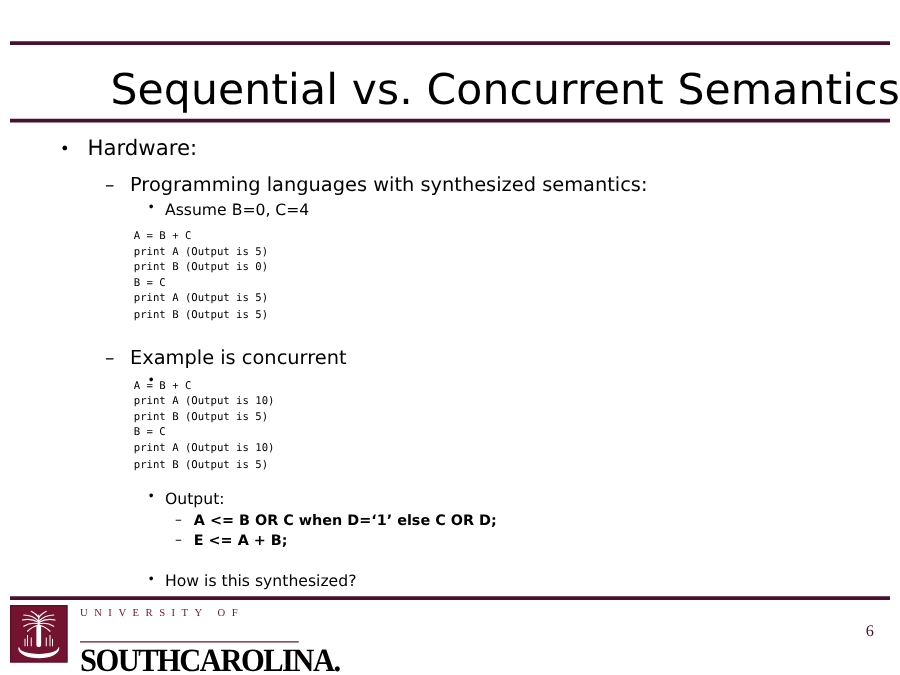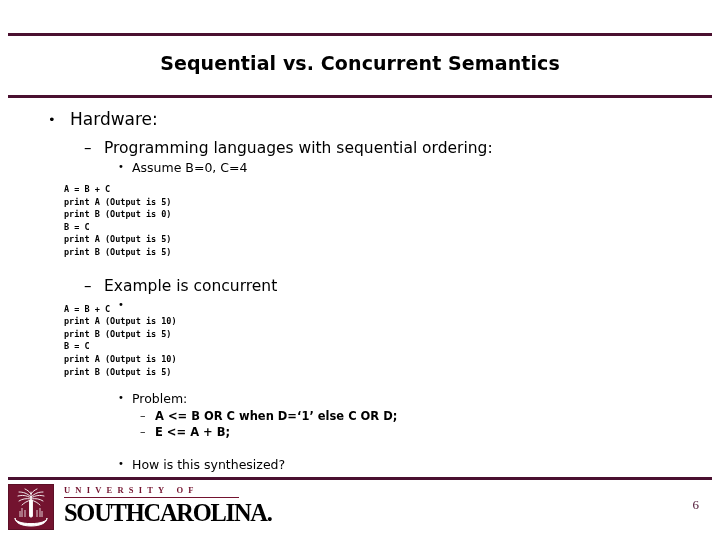--- a/index.html
+++ b/index.html
@@ -34,23 +34,23 @@
   .rule-top    { top: 33px;  height: 3px; }
   .rule-title  { top: 95px;  height: 3px; }
   .rule-footer { top: 477px; height: 3px; }
 
   
   .title {
     position: absolute;
     left: 0;
     top: 52px;
     width: 720px;
-    text-align: center;
-    font-size: 19px;
-    font-weight: 700;
+    text-align: right;
+    font-size: 34px;
+    font-weight: 400;
     letter-spacing: 0.1px;
     color: #000000;
     white-space: nowrap;
   }
 
   
   .body {
     position: absolute;
     left: 0;
     top: 108px;
@@ -116,25 +116,25 @@
   .lvl4 .bullet {
     position: absolute;
     left: 0;
     top: 0;
     font-weight: normal;
     font-size: 11px;
   }
 
   
   .code {
-    margin-left: 64px;
+    margin-left: 107px;
     font-family: "DejaVu Sans Mono", monospace;
     font-size: 8.5px;
     line-height: 12.6px;
-    font-weight: bold;
+    font-weight: normal;
     letter-spacing: 0px;
     white-space: pre;
   }
 
   .gap-sm { height: 6px; }
   .gap-md { height: 12px; }
   .gap-lg { height: 16px; }
 
   
   .logo {
@@ -156,25 +156,25 @@
   }
   .logo-words {
     position: absolute;
     left: 56px;
     top: 1px;
     width: 175px;
   }
   .logo-univ {
     font-family: "Liberation Serif", serif;
     font-size: 8.5px;
-    font-weight: bold;
+    font-weight: normal;
     letter-spacing: 5.2px;
     color: #73132f;
     border-bottom: 1.5px solid #73132f;
-    padding-bottom: 1px;
+    padding-bottom: 17px;
     white-space: nowrap;
     line-height: 11px;
   }
   .logo-sc {
     font-family: "Liberation Serif", serif;
     font-size: 26px;
     font-weight: bold;
     color: #000000;
     letter-spacing: -1.3px;
     line-height: 28px;
@@ -209,21 +209,21 @@
 
     <div class="line lvl1">
       <span class="bullet">•</span>
       <span>Hardware:</span>
     </div>
 
     <div class="gap-sm"></div>
 
     <div class="line lvl2">
       <span class="bullet">–</span>
-      <span>Programming languages with sequential ordering:</span>
+      <span>Programming languages with synthesized semantics:</span>
     </div>
 
     <div class="line lvl3">
       <span class="bullet">•</span>
       <span>Assume B=0, C=4</span>
     </div>
 
     <div class="gap-sm"></div>
 
     <div class="code">A = B + C
@@ -250,21 +250,21 @@
 print A (Output is 10)
 print B (Output is 5)
 B = C
 print A (Output is 10)
 print B (Output is 5)</div>
 
     <div class="gap-md"></div>
 
     <div class="line lvl3">
       <span class="bullet">•</span>
-      <span>Problem:</span>
+      <span>Output:</span>
     </div>
 
     <div class="line lvl4">
       <span class="bullet">–</span>
       <span>A &lt;= B OR C when D=‘1’ else C OR D;</span>
     </div>
 
     <div class="line lvl4">
       <span class="bullet">–</span>
       <span>E &lt;= A + B;</span>

